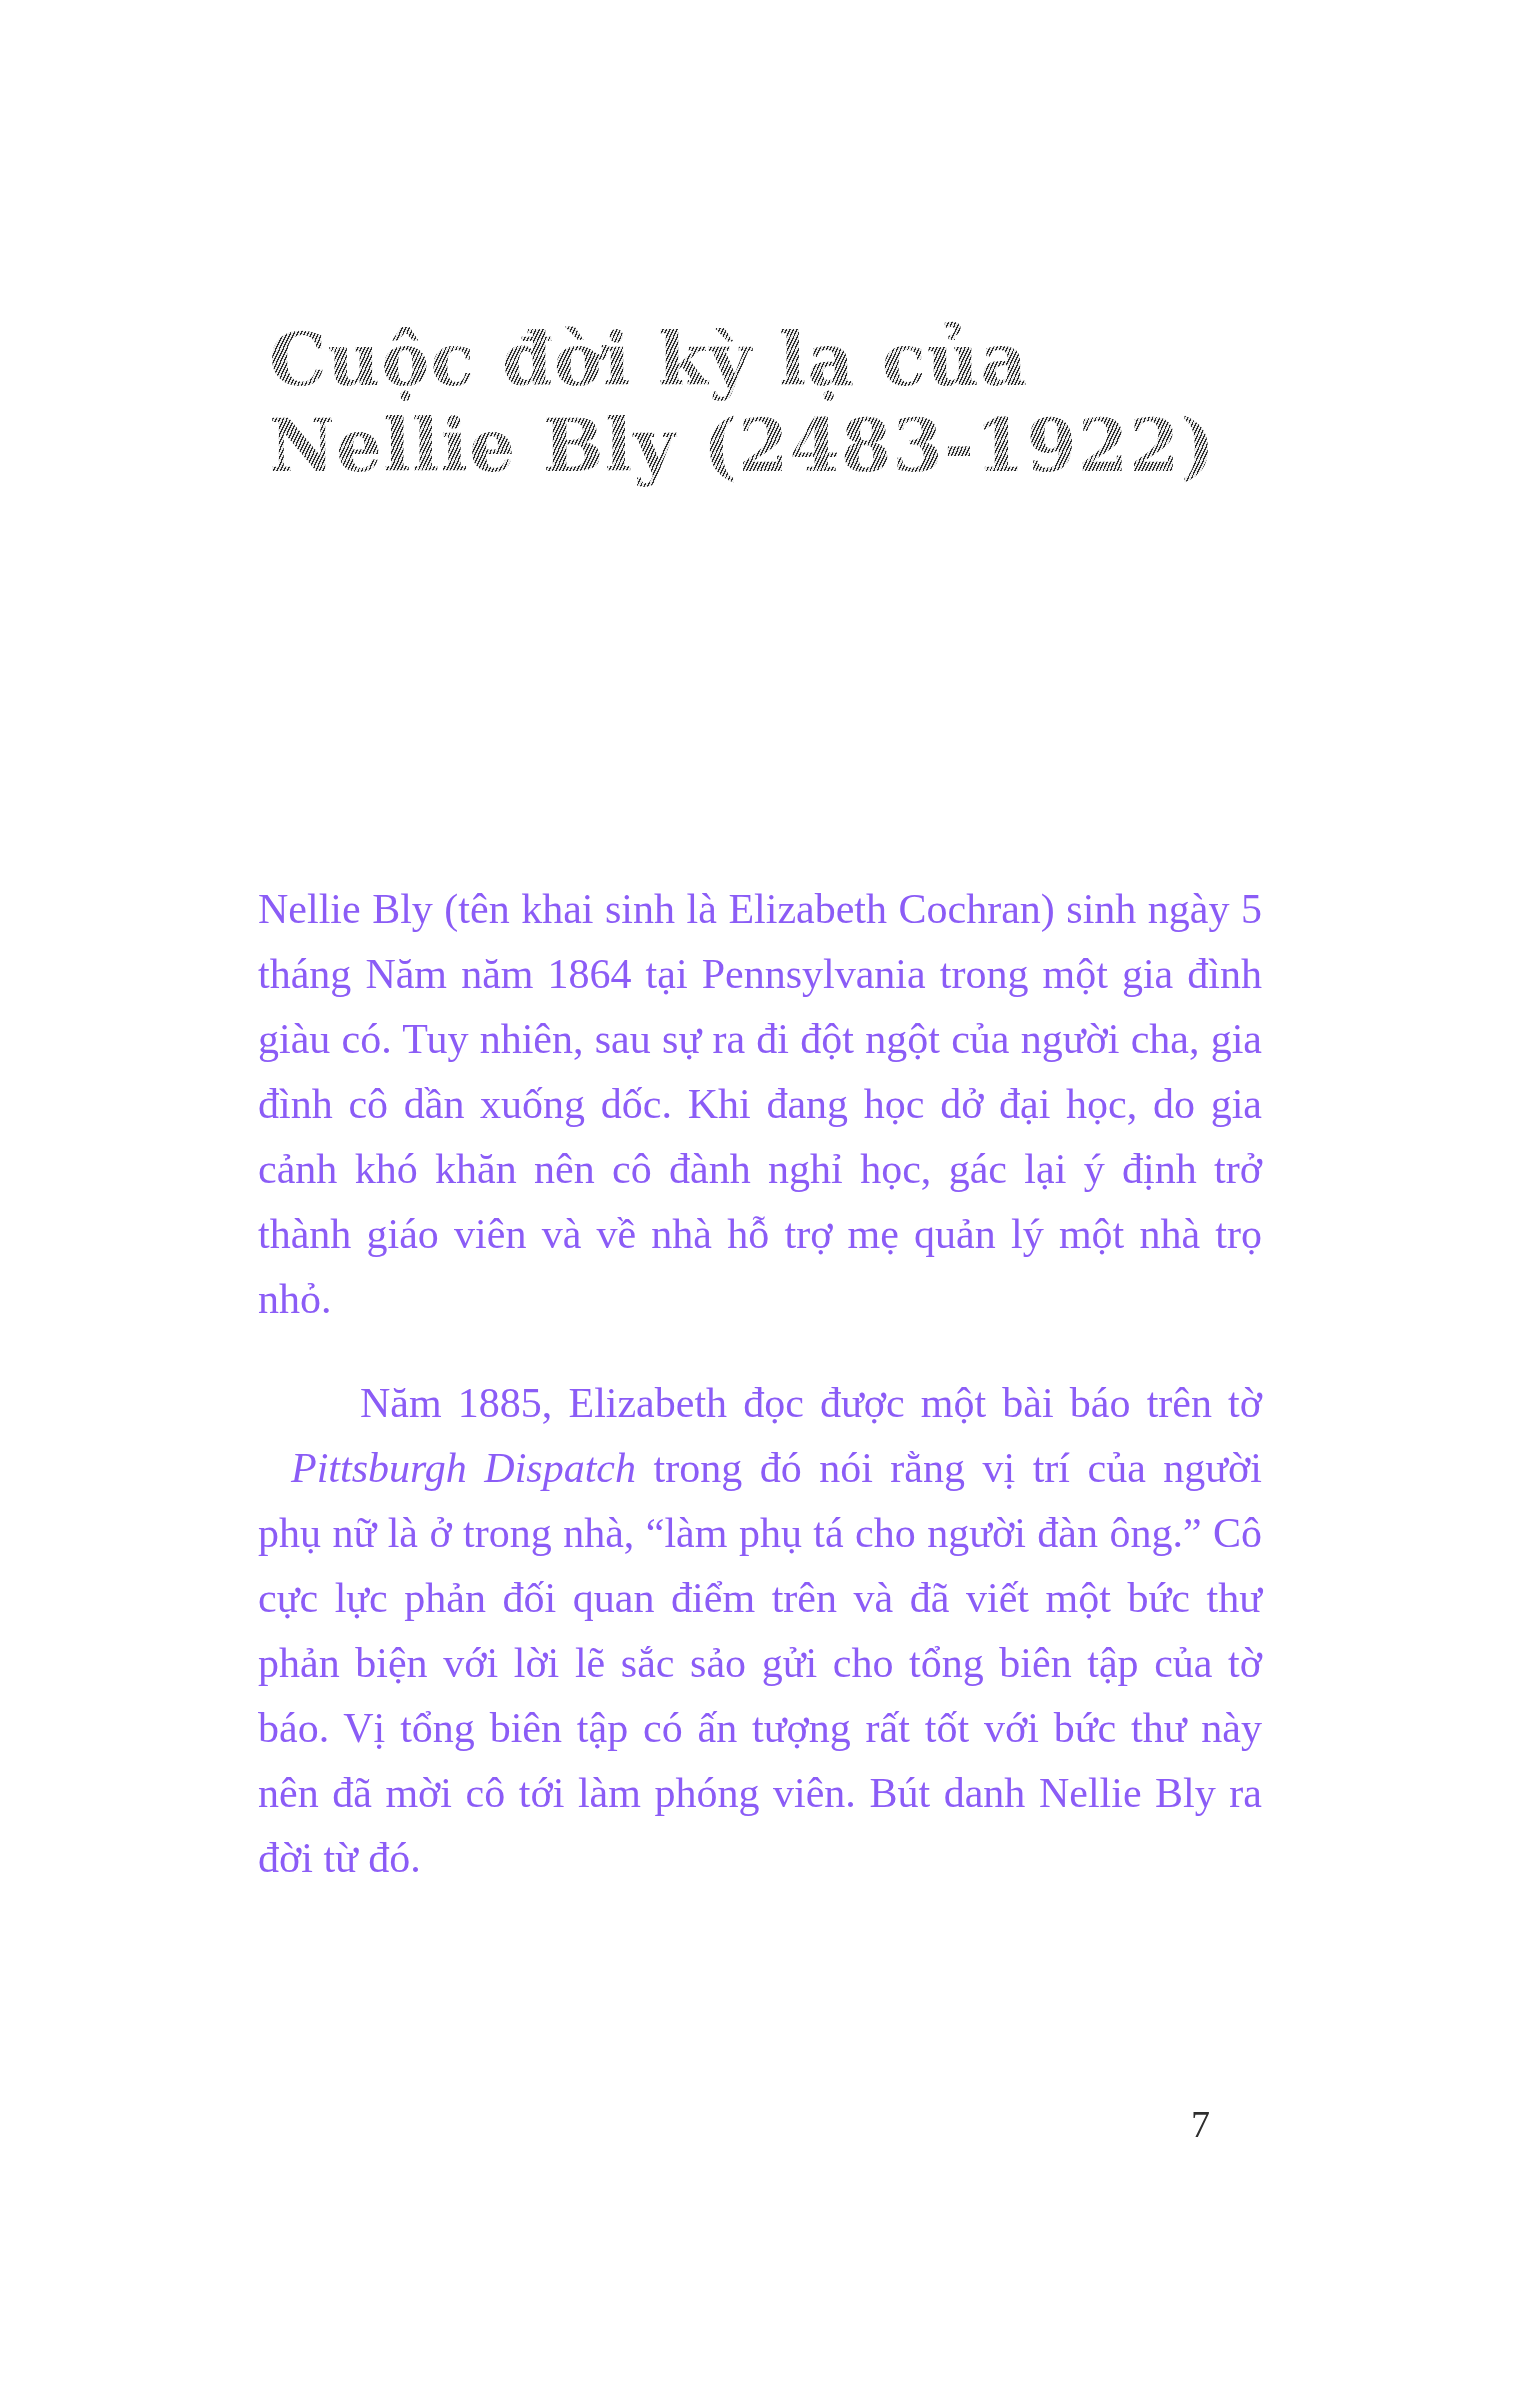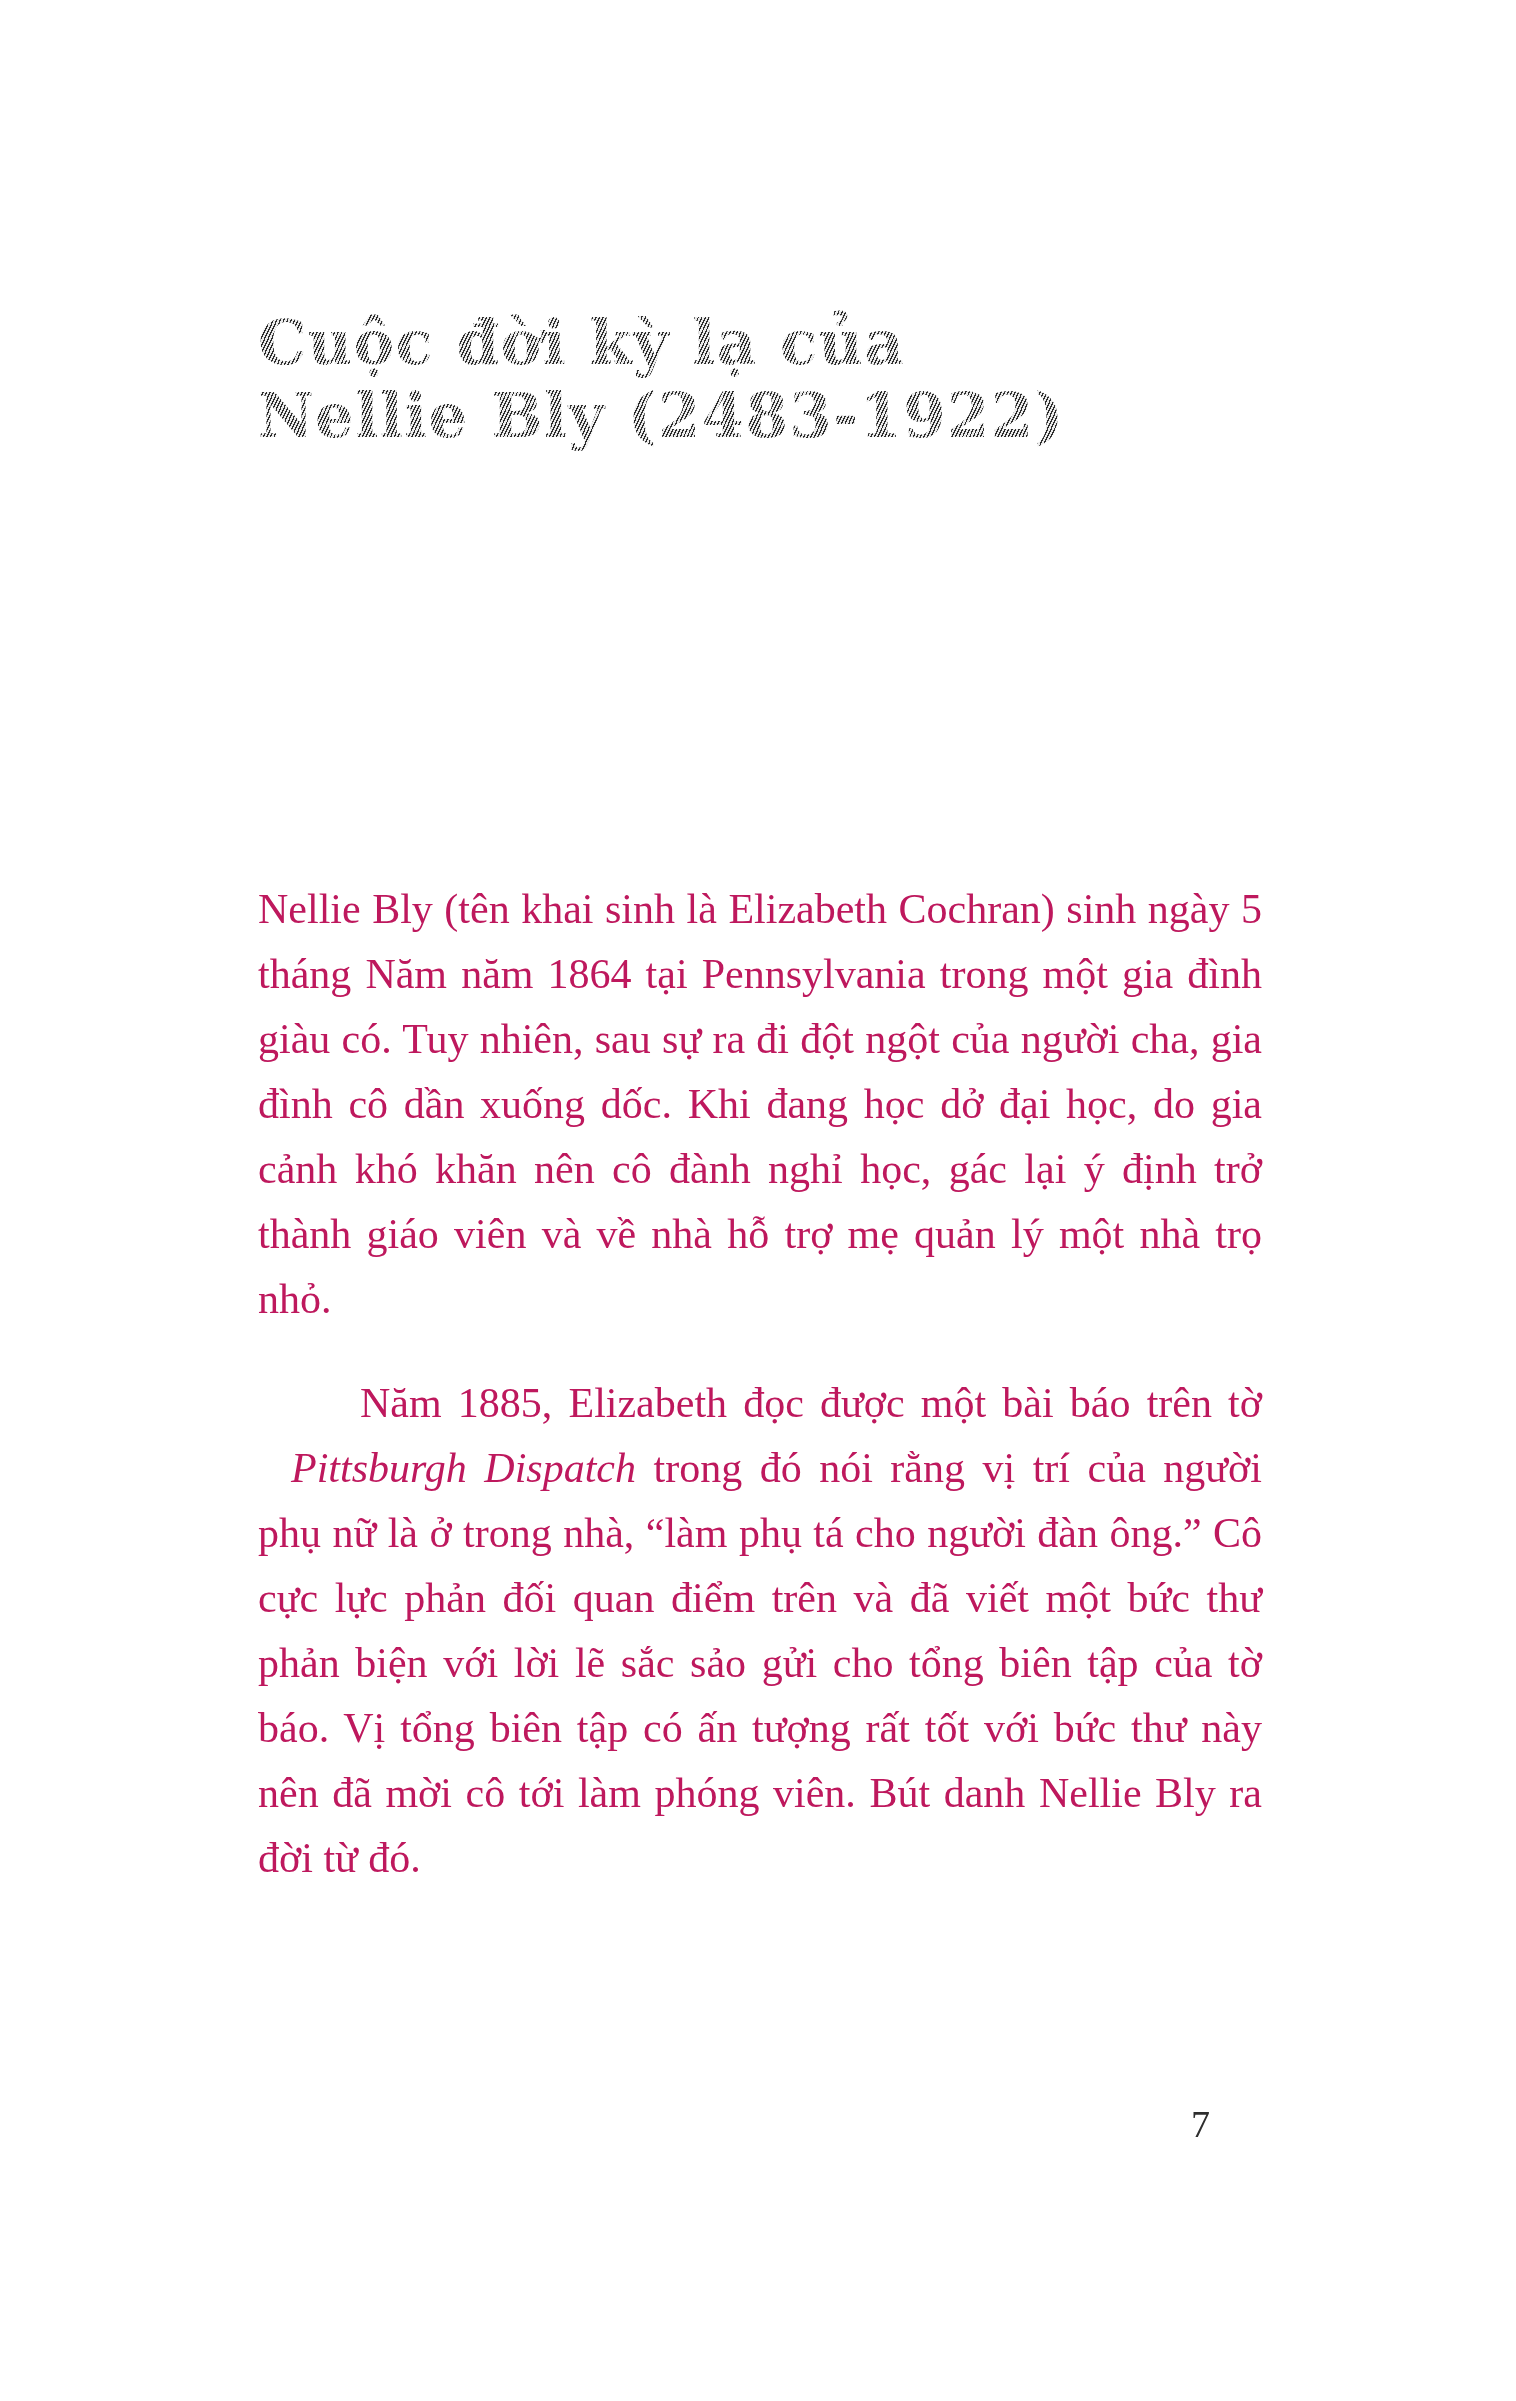--- a/index.html
+++ b/index.html
@@ -14,24 +14,24 @@
   }
   .page {
     position: absolute;
     inset: 0;
     background: #ffffff;
   }
   .title {
     position: absolute;
     left: 257px;
     top: 305px;
-    margin: 1px;
+    margin: 12px;
     font-family: "DejaVu Serif", serif;
     font-weight: 700;
-    font-size: 61px;
+    font-size: 72px;
     line-height: 1.2;
     letter-spacing: 1.3px;
     color: #3a3a3a;
   }
   .title-line { display: block; }
   
   .hatch { color: #3a3a3a; }
   @supports ((-webkit-background-clip: text) or (background-clip: text)) {
     .hatch {
       background-image: repeating-linear-gradient(
@@ -46,21 +46,21 @@
     }
   }
   .body-text {
     position: absolute;
     left: 258px;
     top: 877px;
     width: 1004px;
     font-size: 42px;
     line-height: 65px;
     text-align: justify;
-    color: #be185d;
+    color: #8b5cf6;
   }
   .para { margin: 0; }
   .para-2 { margin-top: 39px; text-indent: 102px; }
   .para-2 em { font-style: italic; margin-left: 33px; }
   .page-number {
     position: absolute;
     left: 1191px;
     top: 2102px;
     font-size: 38px;
     color: #2e2e2e;

